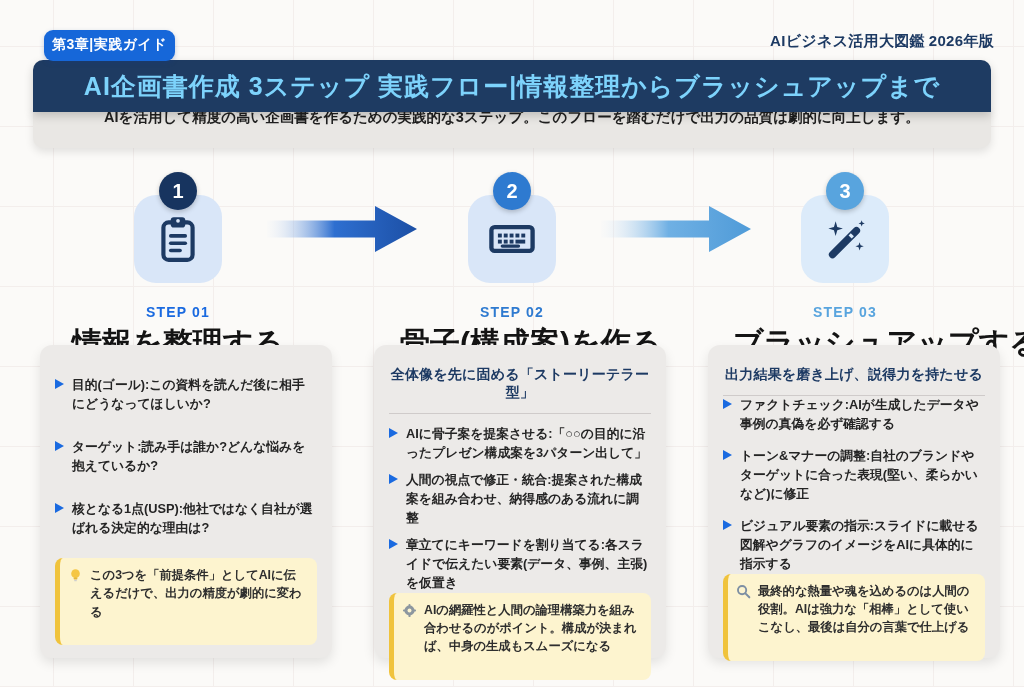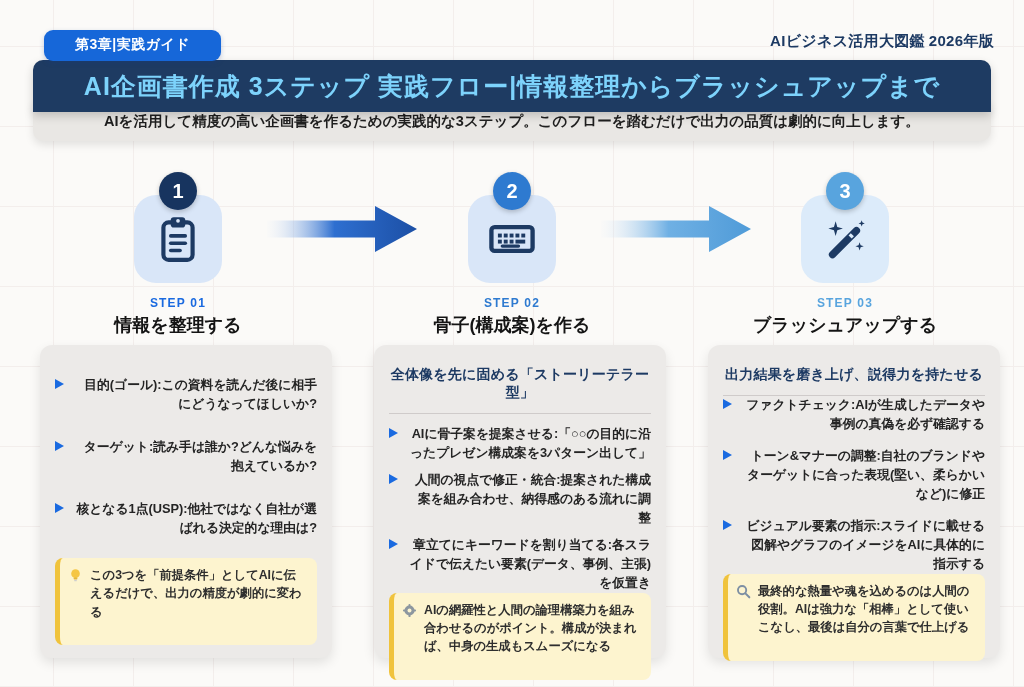--- a/index.html
+++ b/index.html
@@ -13,21 +13,21 @@
       linear-gradient(#f3eeec 1px, transparent 1px),
       linear-gradient(90deg, #f3eeec 1px, transparent 1px);
     background-size: 80px 80px;
     background-position: 53px 46px;
   }
 
   
   .chapter-badge {
     position: absolute; left: 44px; top: 30px; z-index: 3;
     background: #1667d9; color: #fff; font-size: 14px; font-weight: 700;
-    padding: 6px 31px 7px; border-radius: 9px; letter-spacing: .5px;
+    padding: 6px 8px 7px; border-radius: 9px; letter-spacing: .5px;
     box-shadow: 0 2px 5px rgba(20,60,140,.25);
   }
   .brand {
     position: absolute; right: 30px; top: 32px;
     color: #1d3a63; font-weight: 700; font-size: 15px; letter-spacing: .3px;
   }
   .brand .year { font-size: 15px; margin-left: 4px; }
 
   .header-notch {
     position: absolute; left: 101px; top: 51px; z-index: 2;
@@ -36,23 +36,23 @@
     border-bottom: 10px solid #1e3b62;
   }
   .title-bar {
     position: absolute; left: 33px; top: 60px; width: 958px; height: 52px; z-index: 2;
     background: #1e3b62; border-radius: 10px 10px 0 0;
     display: flex; align-items: center; justify-content: center;
     box-shadow: 0 4px 10px rgba(0,0,0,.18);
   }
   .title-bar h1 { color:#7dd3fc; font-size: 25px; font-weight: 700; letter-spacing: 1px; white-space: nowrap; }
   .subtitle-bar {
-    position: absolute; left: 33px; top: 101px; width: 958px; height: 40px; z-index: 1;
+    position: absolute; left: 33px; top: 108px; width: 958px; height: 40px; z-index: 1;
     background: #e9e7e4; border-radius: 0 0 10px 10px;
-    display: flex; align-items: center; justify-content: center;
+    display: flex; align-items: flex-start; justify-content: center;
     box-shadow: 0 4px 9px rgba(0,0,0,.10);
   }
   .subtitle-bar p { font-size: 14.5px; font-weight: 700; color: #1f1f1f; white-space: nowrap; }
 
   
   .step { position: absolute; top: 172px; width: 224px; text-align: center; }
   .step.s1 { left: 66px; }
   .step.s2 { left: 400px; }
   .step.s3 { left: 733px; }
   .tile {
@@ -61,22 +61,22 @@
   }
   .s1 .tile, .s2 .tile { background: #d9e6f8; }
   .s3 .tile { background: #dcebfa; }
   .num {
     position: absolute; top: -23px; left: 50%; transform: translateX(-50%);
     width: 38px; height: 38px; border-radius: 50%;
     color: #fff; font-size: 20px; font-weight: 700;
     display: flex; align-items: center; justify-content: center;
     box-shadow: 0 2px 5px rgba(0,0,0,.22);
   }
-  .step-label { margin-top: 13px; font-size: 12px; font-weight: 800; letter-spacing: 1.2px; }
-  .step-title { margin-top: 3px; font-size: 18px; font-weight: 800; color: #141414; white-space: nowrap; }
+  .step-label { margin-top: 21px; font-size: 14px; font-weight: 800; letter-spacing: 1.2px; }
+  .step-title { margin-top: 3px; font-size: 30px; font-weight: 800; color: #141414; white-space: nowrap; }
 
   .arrow { position: absolute; top: 206px; }
   .arrow.a1 { left: 267px; }
   .arrow.a2 { left: 601px; }
 
   
   .card {
     position: absolute; top: 345px; width: 292px; height: 313px;
     background: #eceae8; border-radius: 12px;
     box-shadow: 0 5px 12px rgba(0,0,0,.10);
@@ -86,21 +86,21 @@
   .card.c2 { left: 374px; }
   .card.c3 { left: 708px; }
   .card h2 {
     text-align: center; font-size: 14px; font-weight: 800; color: #1d3a63;
     padding: 6px 0 11px; border-bottom: 1px solid #cfcbca; letter-spacing: .2px;
   }
   .bullets { display: flex; flex-direction: column; }
   .c1 .bullets { gap: 24px; margin-top: 16px; }
   .c2 .bullets { gap: 8px; margin-top: 11px; }
   .c3 .bullets { gap: 13px; }
-  .bullet { display: flex; gap: 8px; text-align: right; font-size: 12.8px; font-weight: 700; color: #242424; line-height: 1.48; }
+  .bullet { display: flex; gap: 8px; text-align: left; font-size: 12.8px; font-weight: 700; color: #242424; line-height: 1.48; }
   .tri {
     flex: 0 0 auto; margin-top: 3px; width: 0; height: 0;
     border-left: 9px solid #1a6ae0;
     border-top: 5.5px solid transparent; border-bottom: 5.5px solid transparent;
   }
   .tip {
     margin-top: auto; background: #fdf4cf; border-left: 5px solid #f0c33c;
     border-radius: 8px; padding: 8px 9px 24px 8px;
     display: flex; gap: 7px; align-items: flex-start;
     font-size: 12.3px; font-weight: 700; color: #2e2e2e; line-height: 1.5; text-align: left;

